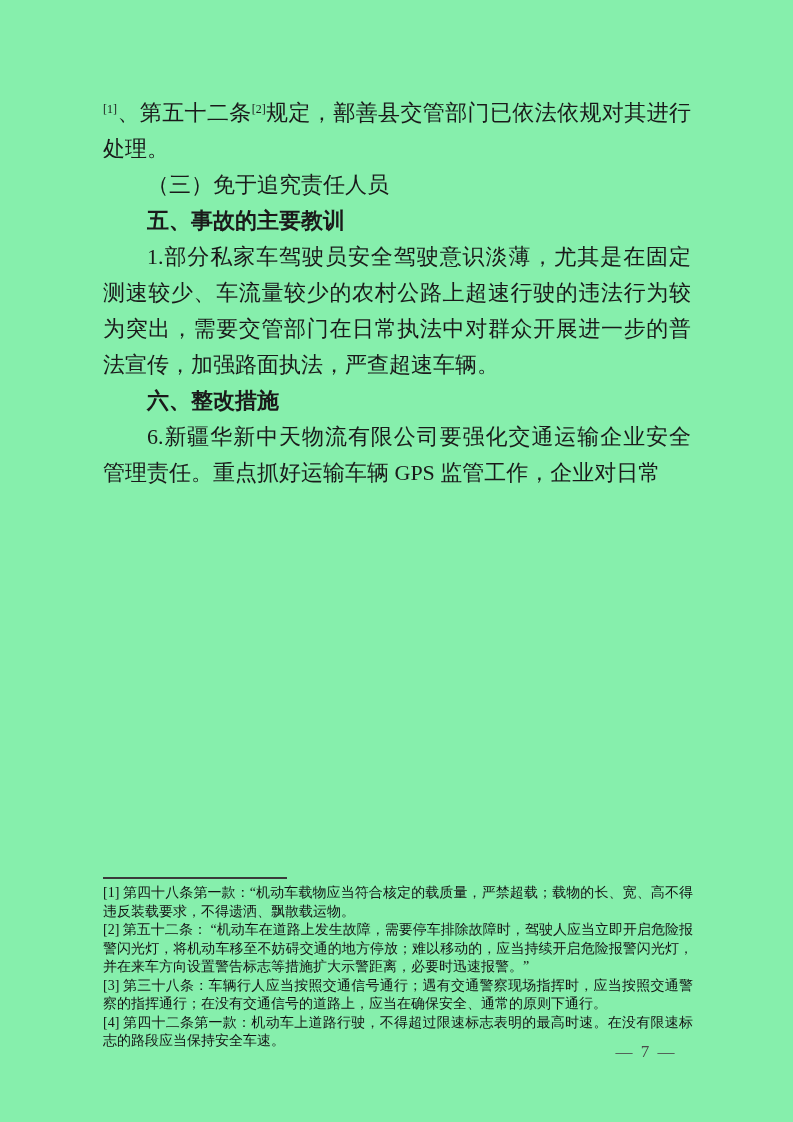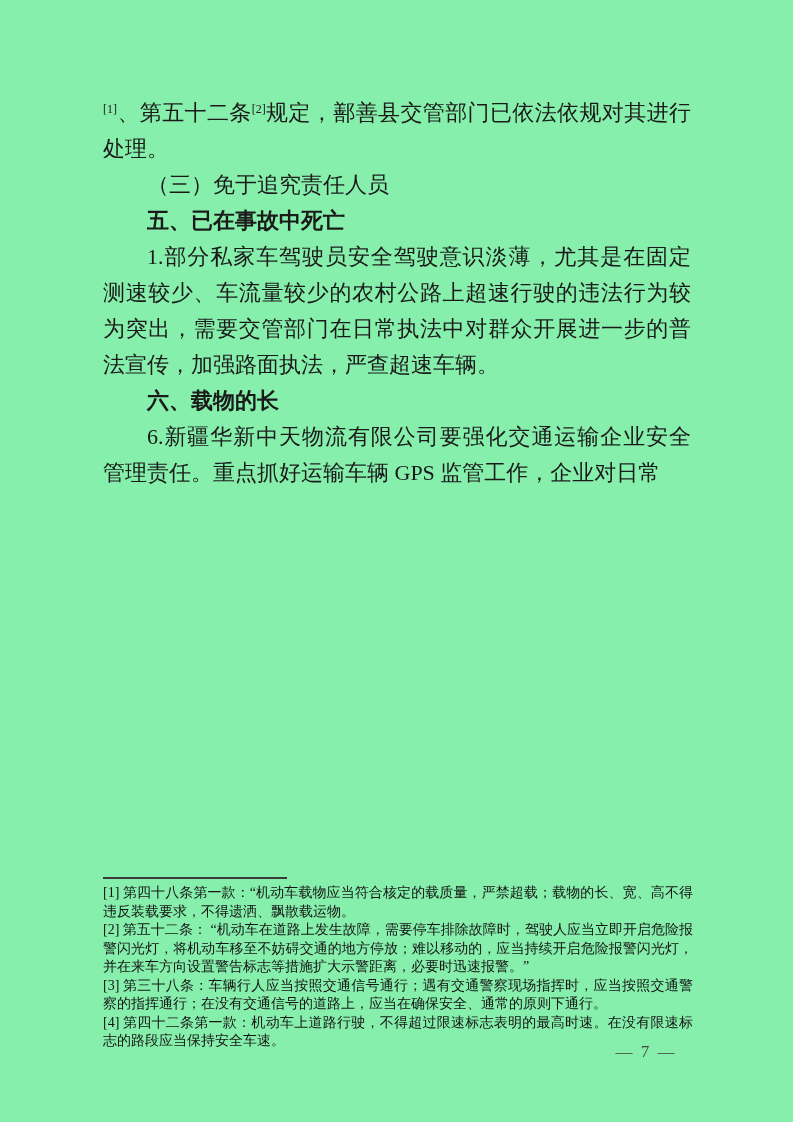--- a/index.html
+++ b/index.html
@@ -79,23 +79,23 @@
     letter-spacing: 2px;
   }
 </style>
 </head>
 <body>
 
 <div class="page">
   <div class="doc-body" id="doc-body">
       <p class="para continuation"><sup class="fnref">[1]</sup>、第五十二条<sup class="fnref">[2]</sup>规定，鄯善县交管部门已依法依规对其进行处理。</p>
       <p class="para heading-kai">（三）免于追究责任人员</p>
-      <p class="para heading-hei">五、已在事故中死亡</p>
+      <p class="para heading-hei">五、事故的主要教训</p>
       <p class="para body">1.部分私家车驾驶员安全驾驶意识淡薄，尤其是在固定测速较少、车流量较少的农村公路上超速行驶的违法行为较为突出，需要交管部门在日常执法中对群众开展进一步的普法宣传，加强路面执法，严查超速车辆。</p>
-      <p class="para heading-hei">六、载物的长</p>
+      <p class="para heading-hei">六、整改措施</p>
       <p class="para body">6.新疆华新中天物流有限公司要强化交通运输企业安全管理责任。重点抓好运输车辆 GPS 监管工作，企业对日常</p>
     </div>
   <div class="footnote-sep"></div>
   <div class="footnotes" id="footnotes">
       <div class="footnote"><span class="fn-marker">[1]</span> 第四十八条第一款：“机动车载物应当符合核定的载质量，严禁超载；载物的长、宽、高不得违反装载要求，不得遗洒、飘散载运物。</div>
       <div class="footnote"><span class="fn-marker">[2]</span> 第五十二条： “机动车在道路上发生故障，需要停车排除故障时，驾驶人应当立即开启危险报警闪光灯，将机动车移至不妨碍交通的地方停放；难以移动的，应当持续开启危险报警闪光灯，并在来车方向设置警告标志等措施扩大示警距离，必要时迅速报警。”</div>
       <div class="footnote"><span class="fn-marker">[3]</span> 第三十八条：车辆行人应当按照交通信号通行；遇有交通警察现场指挥时，应当按照交通警察的指挥通行；在没有交通信号的道路上，应当在确保安全、通常的原则下通行。</div>
       <div class="footnote"><span class="fn-marker">[4]</span> 第四十二条第一款：机动车上道路行驶，不得超过限速标志表明的最高时速。在没有限速标志的路段应当保持安全车速。</div>
     </div>
   <div class="page-number">— 7 —</div>

